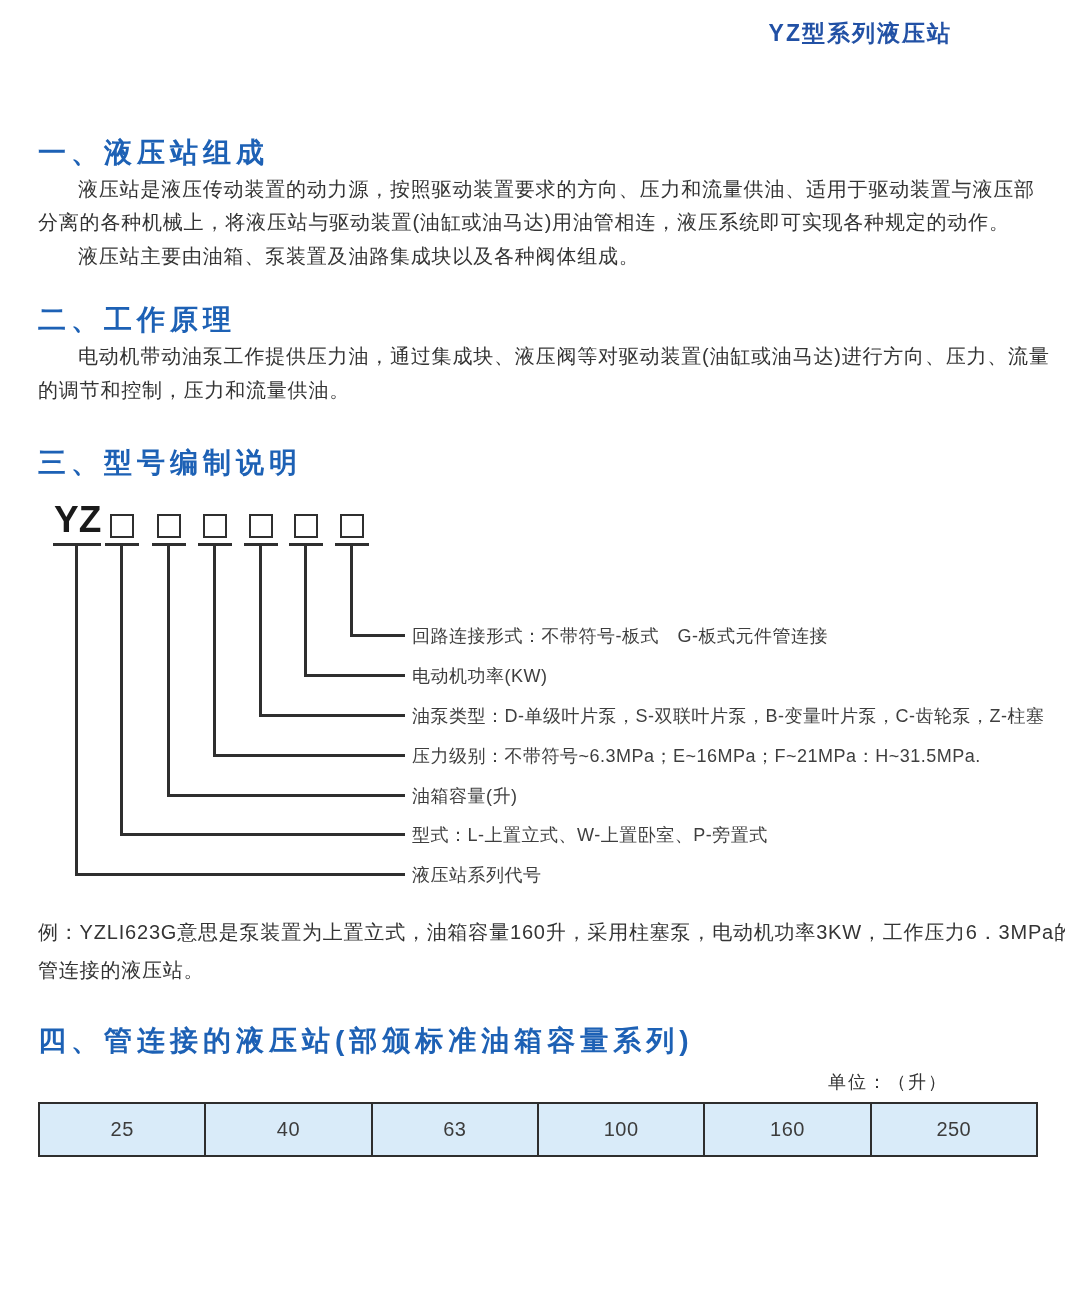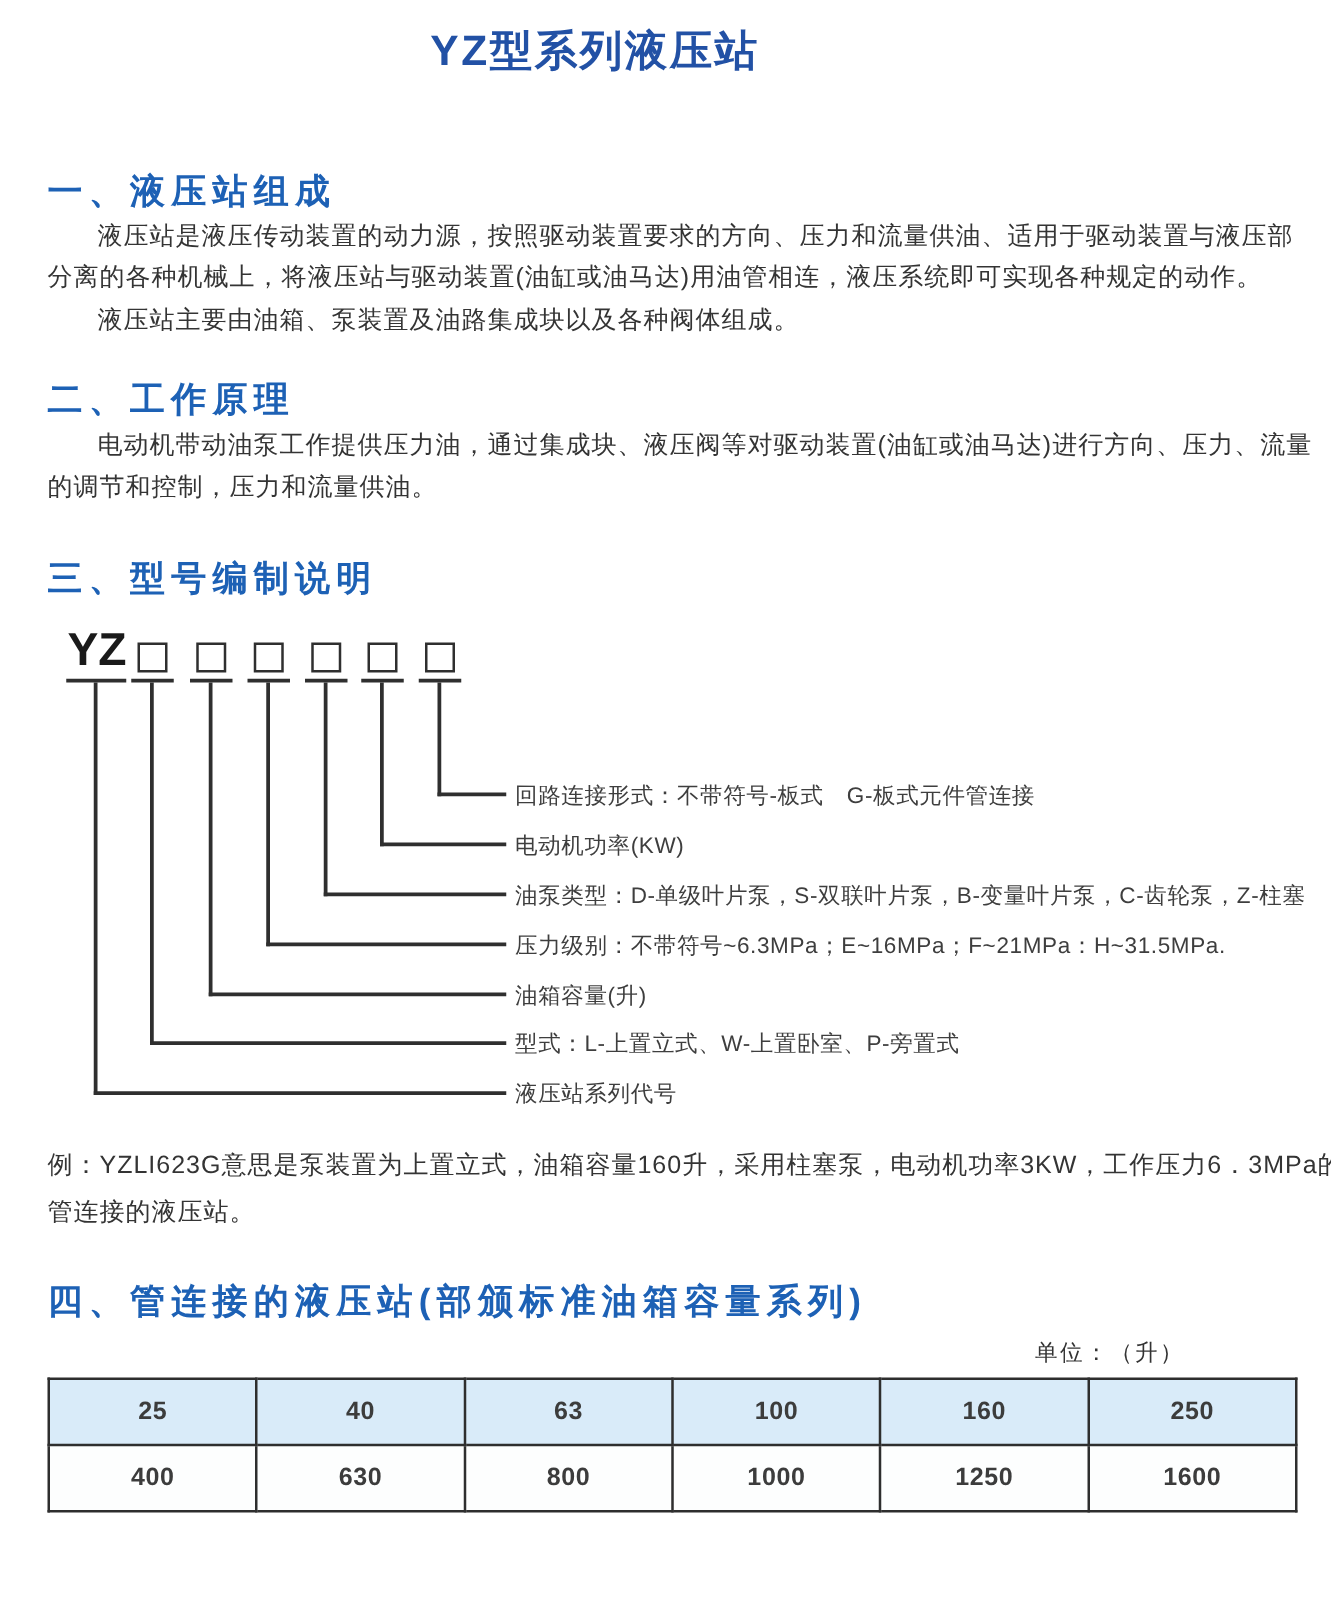--- a/index.html
+++ b/index.html
@@ -3,22 +3,22 @@
 <meta charset="utf-8">
 <style>
   html,body{margin:0;padding:0;}
   body{
     width:1065px;height:1294px;position:relative;overflow:hidden;
     background:#ffffff;
     font-family:"Liberation Sans","DejaVu Sans",sans-serif;
   }
   
   .page-title{
-    position:absolute;top:18px;left:0;width:952px;text-align:center;
-    font-size:34px;font-weight:bold;color:#2251a5;letter-spacing:2px;
+    position:absolute;top:18px;left:0;width:952px;text-align:right;
+    font-size:23px;font-weight:bold;color:#2251a5;letter-spacing:2px;
   }
   .h2{
     position:absolute;left:38px;font-size:28px;font-weight:bold;
     color:#1d61b5;letter-spacing:5px;white-space:nowrap;
   }
   #h2-1{top:134px}
   #h2-2{top:301px}
   #h2-3{top:444px}
   #h2-4{top:1022px}
   
@@ -67,21 +67,21 @@
   .unit-label{
     position:absolute;left:738px;top:1070px;width:300px;text-align:center;
     font-size:18px;color:#333333;letter-spacing:2px;
   }
   .cap-table{
     position:absolute;left:38px;top:1102px;width:1000px;
     border-collapse:collapse;table-layout:fixed;
   }
   .cap-table td{
     border:2px solid #2e2e2e;height:49px;text-align:center;
-    font-size:20px;color:#3c3c3c;letter-spacing:0.5px;font-weight:bold;
+    font-size:20px;color:#3c3c3c;letter-spacing:0.5px;
   }
   .row-blue td{background:#d9ebf9}
   .row-white td{background:#fdfefe}
 </style>
 </head>
 <body>
 
 <div class="page-title">YZ型系列液压站</div>
 
 <div class="h2" id="h2-1">一、液压站组成</div>
@@ -144,22 +144,14 @@
 <table class="cap-table">
   <tbody>
       <tr class="row-blue">
     <td>25</td>
     <td>40</td>
     <td>63</td>
     <td>100</td>
     <td>160</td>
     <td>250</td>
   </tr>
-  <tr class="row-white">
-    <td>400</td>
-    <td>630</td>
-    <td>800</td>
-    <td>1000</td>
-    <td>1250</td>
-    <td>1600</td>
-  </tr>
 </tbody>
   </table>
 
 </body></html>

